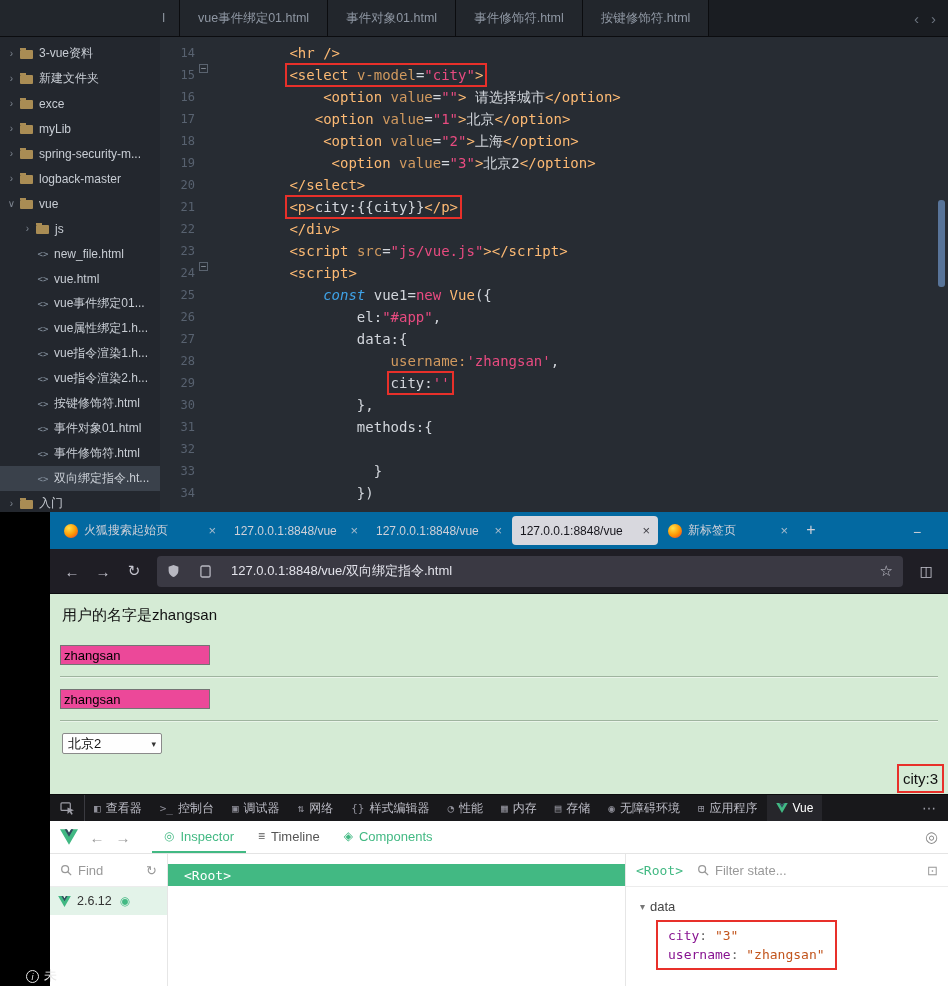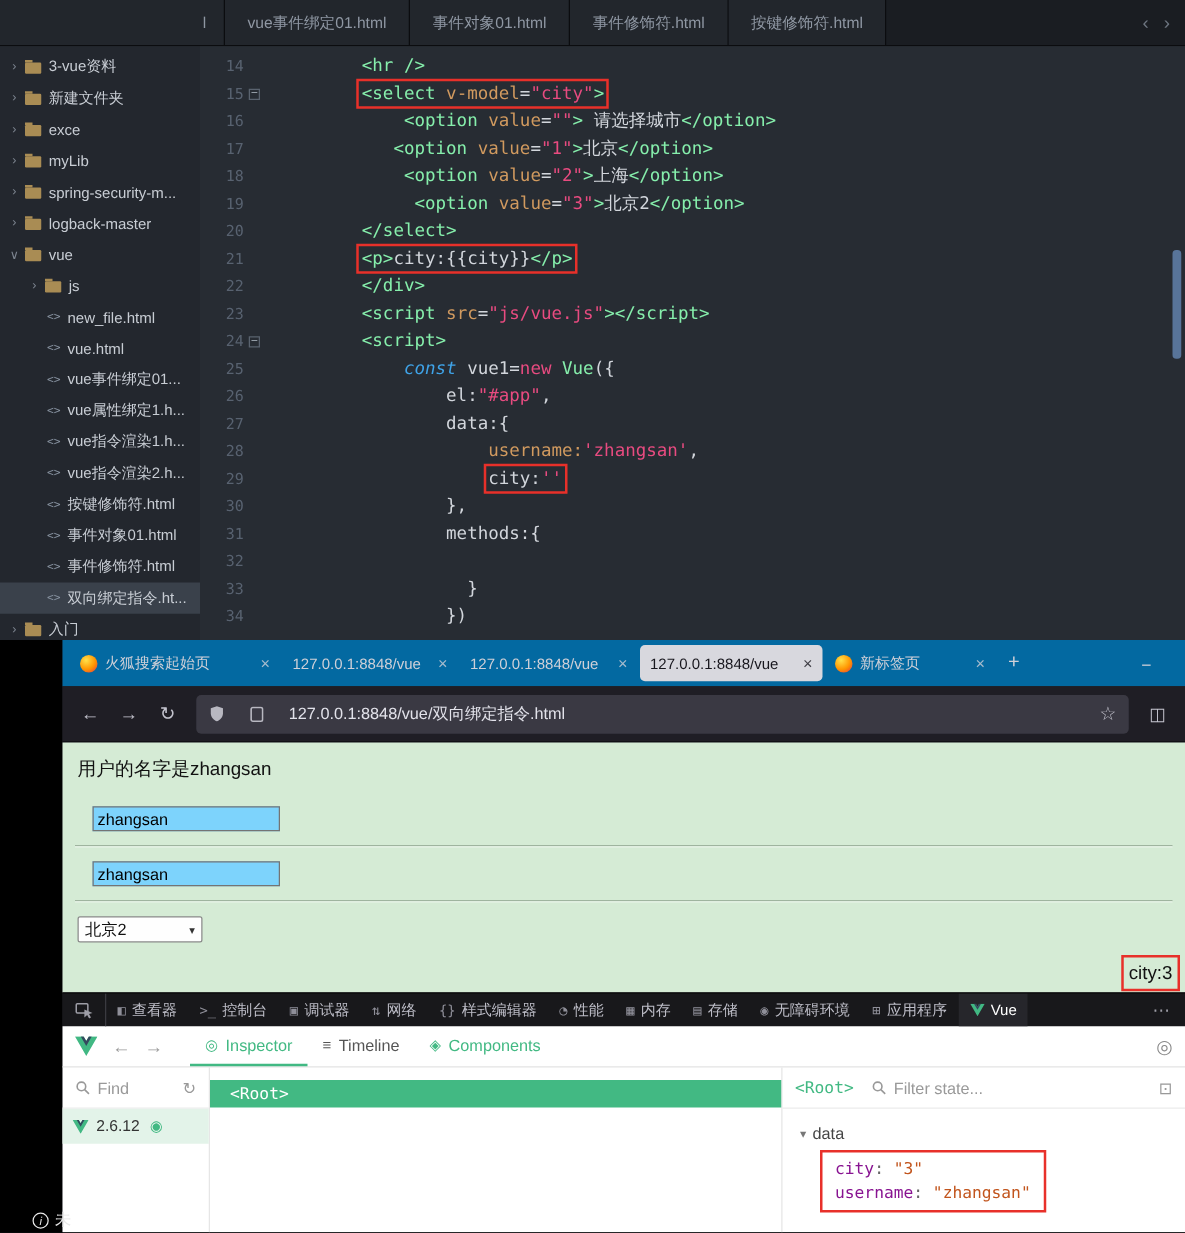--- a/index.html
+++ b/index.html
@@ -21,27 +21,27 @@
            box-sizing:border-box;white-space:nowrap;overflow:hidden;}
   .sb-item.depth1{padding-left:22px;}
   .sb-item.selected{background:#3a414b;}
   .sb-chev{width:11px;color:#7d8590;font-size:10px;margin-right:3px;flex:none;text-align:center;}
   .sb-folder{width:13px;height:9px;background:#a98c54;border-radius:1px;position:relative;margin:2px 6px 0 0;flex:none;}
   .sb-folder::before{content:"";position:absolute;top:-2px;left:0;width:6px;height:2px;background:#a98c54;}
   .sb-file{width:14px;margin-right:4px;color:#8792a0;font-family:"DejaVu Sans Mono",monospace;font-size:9px;flex:none;text-align:center;}
   .ed-code{flex:1;position:relative;padding-top:5px;background:#272c33;overflow:hidden;}
   .code-row{display:flex;align-items:center;height:22px;line-height:22px;
             font-family:"DejaVu Sans Mono",monospace;font-size:14px;}
-  .lnwrap{width:52px;flex:none;display:flex;justify-content:flex-end;align-items:center;gap:4px;padding-right:4px;box-sizing:border-box;}
+  .lnwrap{width:52px;flex:none;display:flex;justify-content:flex-end;gap:4px;padding-right:4px;box-sizing:border-box;}
   .ln-num{color:#586270;font-size:12px;}
   .fold-box{width:9px;height:9px;border:1px solid #5a636f;color:#9aa3ad;font-size:9px;line-height:7px;
             text-align:center;box-sizing:border-box;flex:none;}
   .fold-box.hidden{visibility:hidden;}
   .code-text{white-space:pre;padding-left:10px;}
-  .s-txt{color:#d2d6dc}.s-tag{color:#86efac}.s-attr{color:#d19a5f}.s-str{color:#e84b80}
+  .s-txt{color:#d2d6dc}.s-tag{color:#fdba74}.s-attr{color:#d19a5f}.s-str{color:#e84b80}
   .s-kw{color:#3fa3e8;font-style:italic}
   .code-redbox{outline:2px solid #e8302a;outline-offset:2px;}
   .ed-scrollthumb{position:absolute;right:3px;top:163px;width:7px;height:87px;background:#587499;border-radius:3px;}
 
   
   .browser{position:absolute;top:512px;left:50px;width:898px;height:474px;background:#1f1e25;}
   .fx-tabbar{height:37px;background:#0369a1;display:flex;align-items:flex-end;padding-left:6px;box-sizing:border-box;}
   .fx-tab{height:29px;margin-bottom:4px;margin-right:2px;border-radius:4px;display:flex;align-items:center;
           padding:0 8px;font-size:12px;color:#cfd0d8;gap:6px;box-sizing:border-box;overflow:hidden;flex:none;}
   .fx-tab.active{background:#d8d8de;color:#17161d;}
@@ -53,22 +53,22 @@
   .fx-min{margin-left:auto;margin-right:16px;margin-bottom:8px;background:none;border:none;color:#cfd0d8;font-size:14px;width:30px;}
   .fx-nav{height:45px;background:#1f1e25;display:flex;align-items:center;padding:0 8px;gap:3px;border-bottom:1px solid #0d0d11;box-sizing:border-box;}
   .nav-btn{width:28px;text-align:center;color:#c3c3cd;font-size:15px;flex:none;}
   .urlbar{flex:1;height:31px;background:#3a3943;border-radius:4px;display:flex;align-items:center;
           padding:0 10px;gap:20px;margin:0 6px;min-width:0;}
   .url-text{color:#e2e2ea;font-size:13px;flex:1;white-space:nowrap;overflow:hidden;}
   .star{color:#c3c3cd;font-size:15px;flex:none;}
   .side-icon{width:28px;text-align:center;color:#c3c3cd;font-size:14px;flex:none;}
   .fx-page{height:200px;background:#d5ebd5;padding:4px 10px;box-sizing:border-box;color:#111;overflow:hidden;}
   .pg-text{font-size:15px;margin:8px 0 20px 2px;}
-  .pg-input{display:block;width:142px;height:18px;border:1px solid #747474;background:#7dd3fc;font-size:13px;
-            padding:0 3px;margin-left:14px;font-family:"Liberation Sans",sans-serif;}
+  .pg-input{display:block;width:142px;height:18px;border:1px solid #747474;background:#ec4899;font-size:13px;
+            padding:0 3px;margin-left:0;font-family:"Liberation Sans",sans-serif;}
   .pg-hr{border:none;border-top:1px solid #9fb49f;border-bottom:1px solid #e9f4e9;margin:11px 0;}
   .pg-select{display:inline-flex;align-items:center;justify-content:space-between;width:100px;height:21px;
              border:1px solid #8a8a8a;border-radius:2px;background:#fefefe;font-size:13px;padding:0 5px;margin-left:2px;box-sizing:border-box;}
   .pg-arrow{font-size:9px;color:#333;}
   .pg-cityband{margin:16px 0 0 8px;text-align:right;}
   .pg-city{display:inline-block;font-size:15px;outline:2px solid #e8302a;outline-offset:4px;}
 
   
   .fx-devbar{height:27px;background:#18181b;border-top:1px solid #0c0c0e;display:flex;align-items:stretch;
              color:#bdbdc7;font-size:12px;box-sizing:border-box;}

